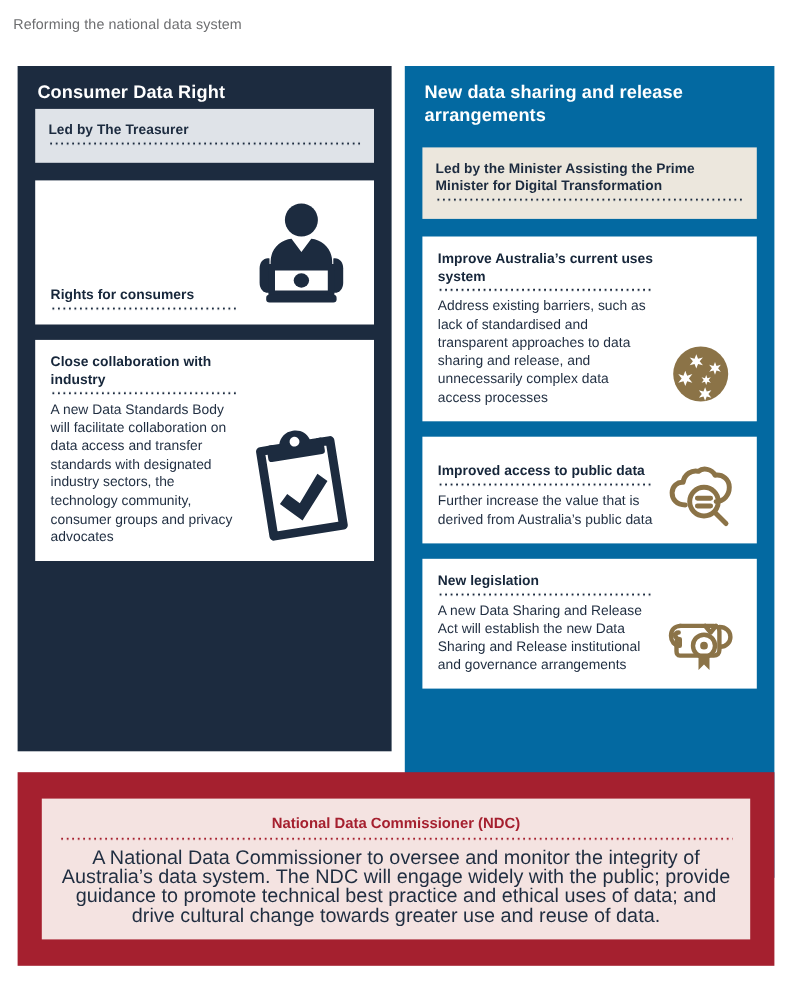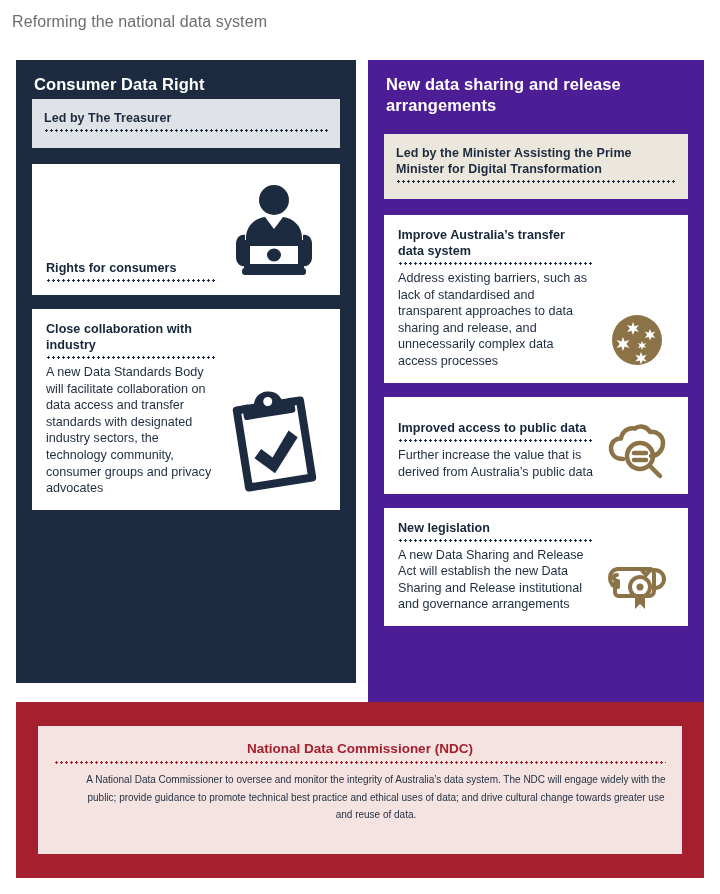--- a/index.html
+++ b/index.html
@@ -17,21 +17,21 @@
     width: 720px;
     height: 894px;
     padding: 0;
   }
 
   
   .page-title {
     position: absolute;
     left: 12px;
     top: 10px;
-    font-size: 16px;
+    font-size: 13px;
     font-weight: 400;
     color: #6d6e70;
     letter-spacing: 0.1px;
     line-height: 24px;
   }
 
   
   .columns {
     position: absolute;
     left: 0;
@@ -49,21 +49,21 @@
     left: 16px;
     width: 340px;
     height: 623px;
     background: #1c2b3f;
   }
 
   .panel-right {
     left: 368px;
     width: 336px;
     height: 738px;
-    background: #4c1d95;
+    background: #0369a1;
   }
 
   .panel-heading {
     color: #ffffff;
     font-weight: bold;
     font-size: 16.5px;
     line-height: 21px;
     padding: 14px 18px 0 18px;
     letter-spacing: 0.1px;
   }
@@ -165,23 +165,22 @@
   }
   .ndc-title {
     color: #a5202f;
     font-weight: bold;
     font-size: 13.5px;
     line-height: 17px;
   }
   .ndc-text {
     margin-top: 7px;
     color: #1f2d40;
-    font-size: 10px;
+    font-size: 18px;
     line-height: 17.5px;
-    margin-left: 32px;
   }
 </style>
 </head>
 <body>
 
 <div class="page">
 
   <h1 class="page-title">Reforming the national data system</h1>
 
   <div class="columns">
@@ -241,21 +240,21 @@
 
       <div class="panel-heading">New data sharing and release arrangements</div>
 
       <div class="ledby ledby-right">
         <div class="ledby-text">Led by the Minister Assisting the Prime Minister for Digital Transformation</div>
         <div class="dots-navy"></div>
       </div>
 
       <div class="card card-right card-first">
         <div class="card-body">
-          <div class="card-title">Improve Australia’s transfer data system</div>
+          <div class="card-title">Improve Australia’s current uses system</div>
           <div class="dots-navy"></div>
           <div class="card-text">Address existing barriers, such as lack of standardised and transparent approaches to data sharing and release, and unnecessarily complex data access processes</div>
         </div>
         <div class="card-icon">
           <svg width="60" height="60" viewBox="0 0 60 60" aria-hidden="true">
             <circle cx="30" cy="30" r="25" fill="#8b7347"></circle>
             <g fill="#ffffff">
               <path d="M26 12 l1.6 4.2 4.4 -1.3 -2.9 3.6 2.9 3.6 -4.4 -1.3 -1.6 4.2 -1.6 -4.2 -4.4 1.3 2.9 -3.6 -2.9 -3.6 4.4 1.3 Z"></path>
               <path d="M43 19 l1.4 3.7 3.9 -1.1 -2.5 3.2 2.5 3.2 -3.9 -1.1 -1.4 3.7 -1.4 -3.7 -3.9 1.1 2.5 -3.2 -2.5 -3.2 3.9 1.1 Z"></path>
               <path d="M16 27 l1.7 4.5 4.7 -1.4 -3.1 3.9 3.1 3.9 -4.7 -1.4 -1.7 4.5 -1.7 -4.5 -4.7 1.4 3.1 -3.9 -3.1 -3.9 4.7 1.4 Z"></path>

